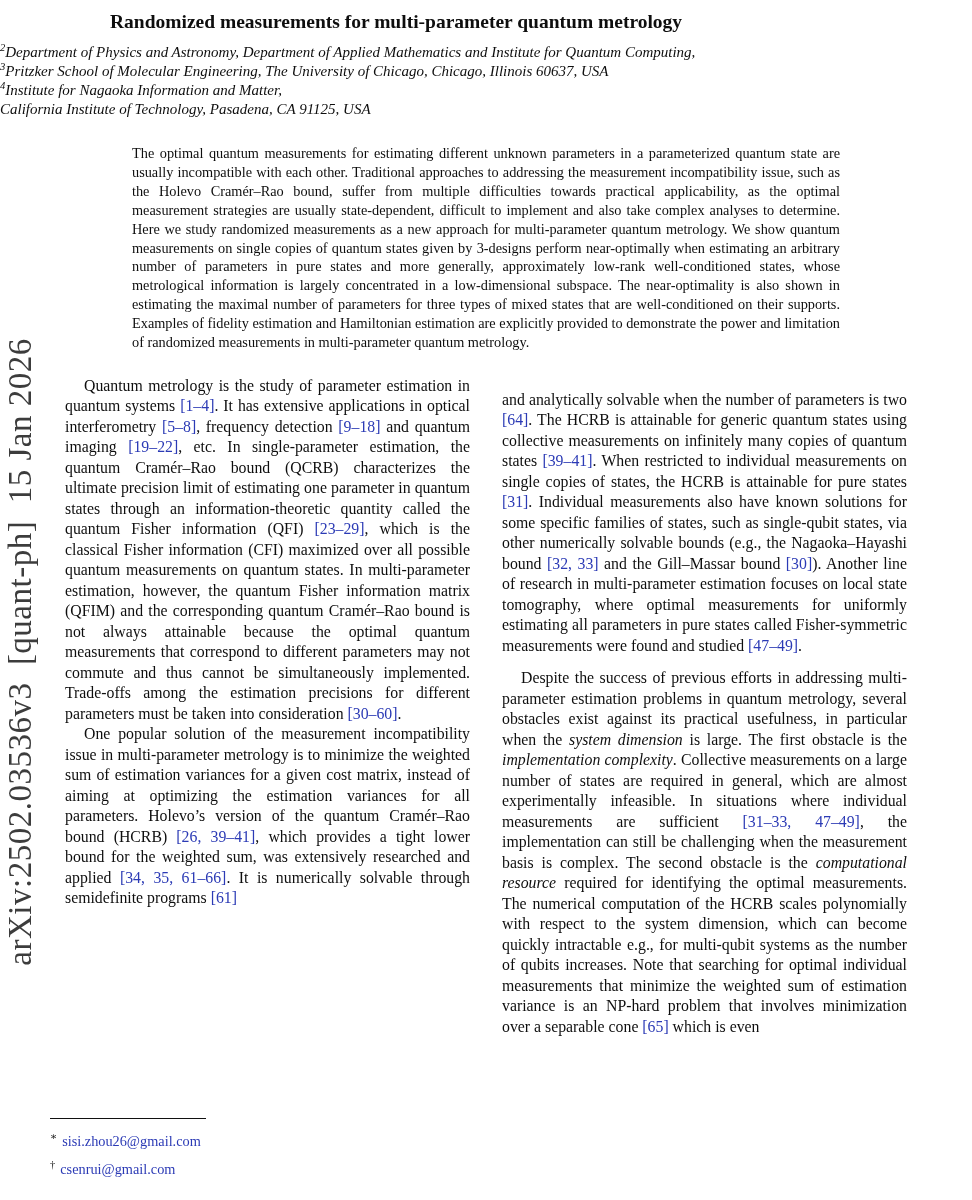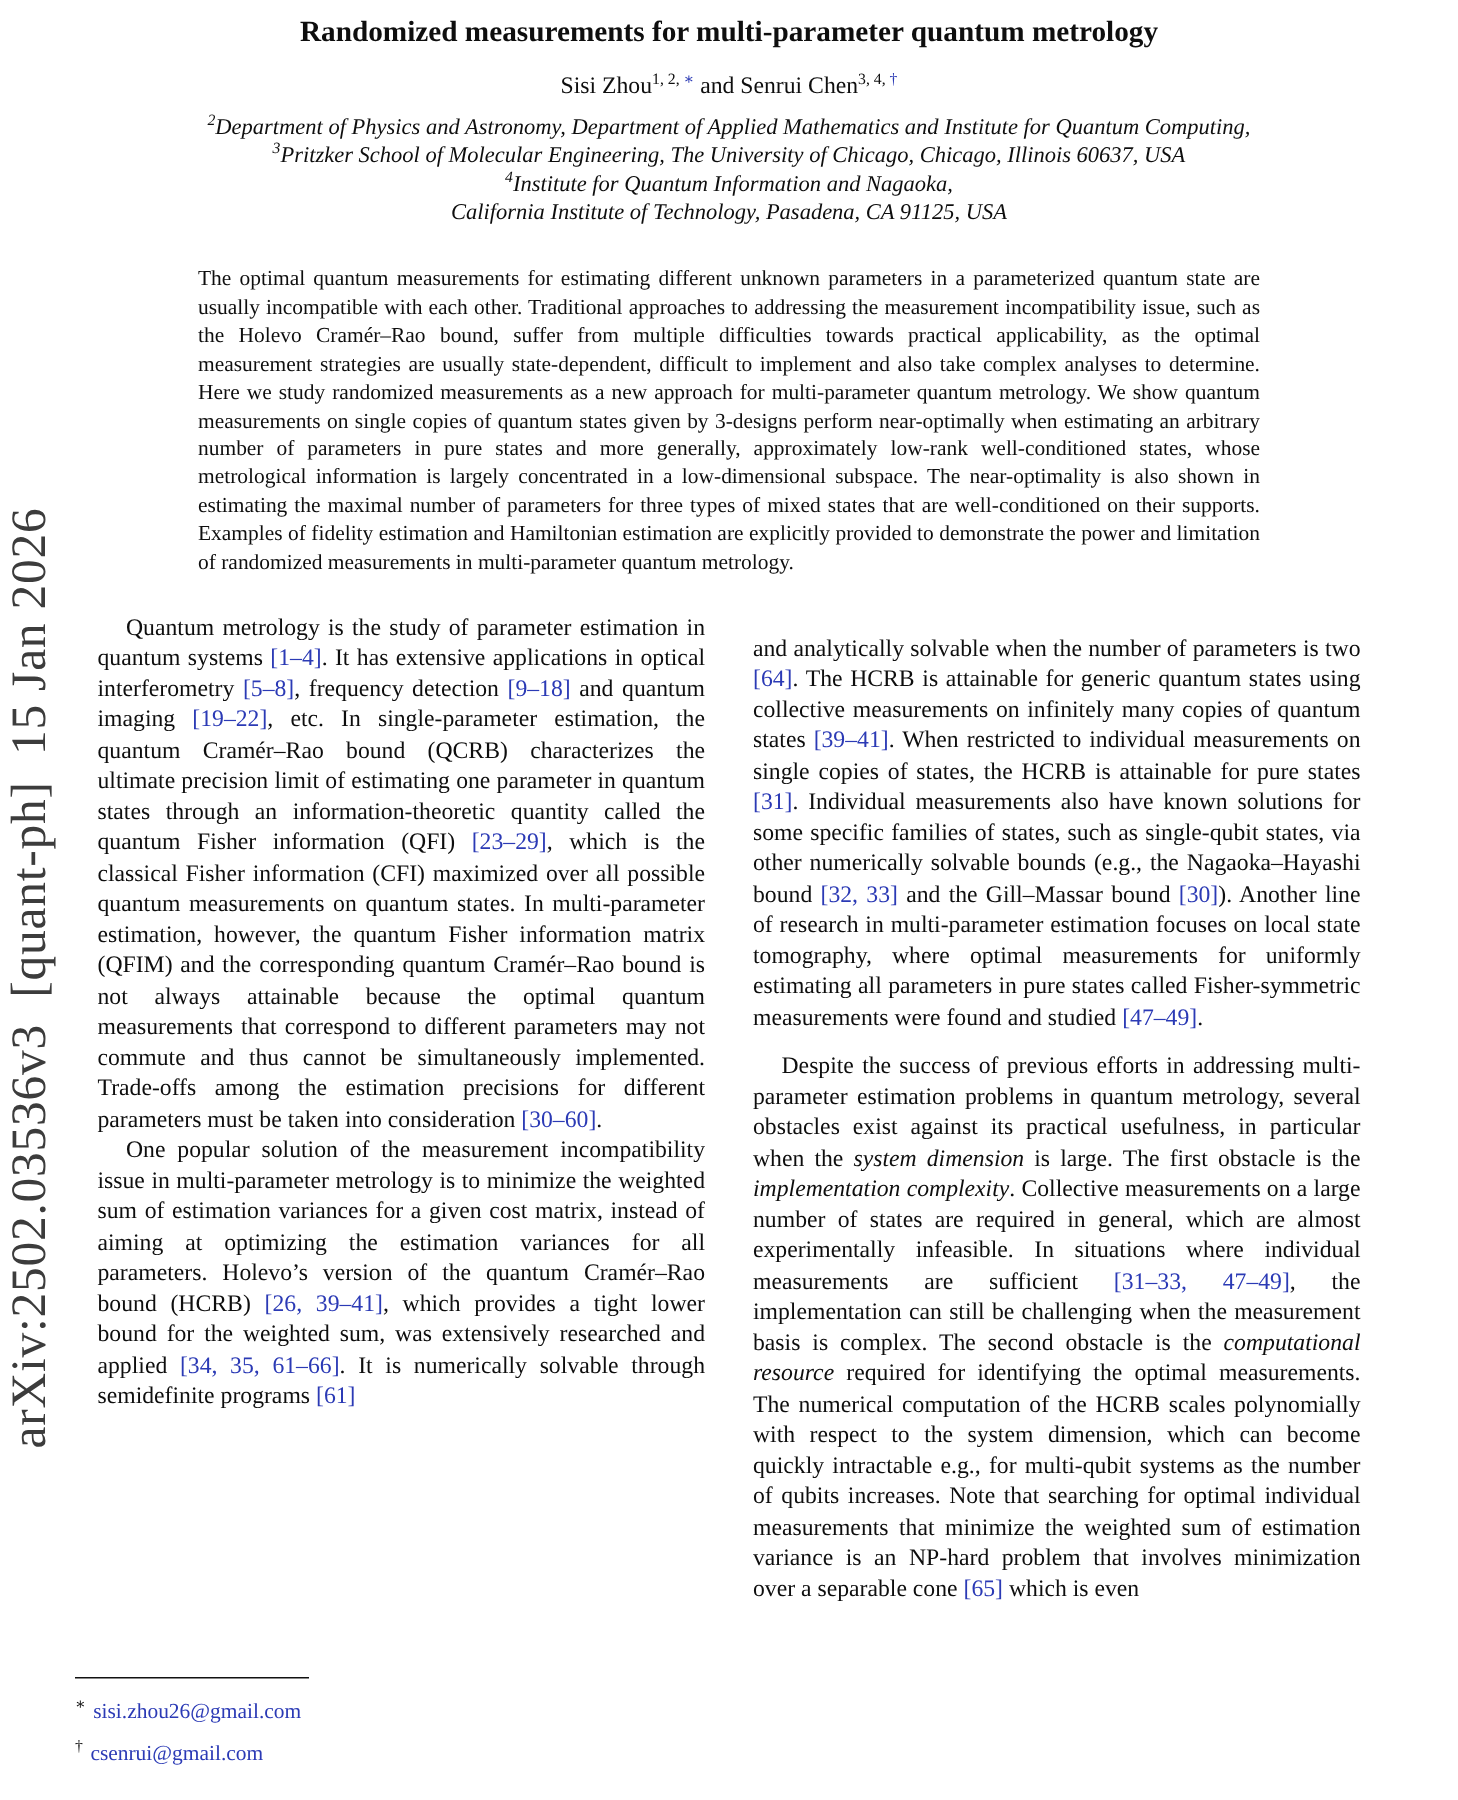--- a/index.html
+++ b/index.html
@@ -20,21 +20,21 @@
     left: 2px; top: 1038px;
     width: 772px;
     transform: rotate(-90deg);
     transform-origin: 0 0;
     text-align: center;
     font-size: 33px;
     letter-spacing: 0.5px;
     color: #3c3c3c;
     white-space: pre;
   }
-  .header { text-align: center; padding-top: 10px; }
+  .header { text-align: left; padding-top: 10px; }
   .title {
     font-size: 19.5px; font-weight: bold;
     margin: 0 110px; line-height: 24px;
   }
   .authors { margin-top: 15px; font-size: 15.8px; }
   sup { font-size: 10.5px; line-height: 0; }
   .sup-link { color: var(--link); }
   .affiliations {
     margin-top: 9px;
     font-style: italic;
@@ -86,26 +86,25 @@
 </head>
 <body>
 
 <div class="page" style="--link: #2b3ab5;">
 
   <div class="arxiv-stamp">arXiv:2502.03536v3  [quant-ph]  15 Jan 2026</div>
 
   <div class="header">
     <div class="title">Randomized measurements for multi-parameter quantum metrology</div>
 
-    <div class="authors"><span>Sisi Zhou</span><sup><span>1, 2, </span><span class="sup-link">∗</span></sup><span> and </span><span>Senrui Chen</span><sup><span>3, 4, </span><span class="sup-link">†</span></sup></div>
 
     <div class="affiliations">
       <div class="affil-line"><sup>2</sup><span>Department of Physics and Astronomy, Department of Applied Mathematics and Institute for Quantum Computing,</span></div>
       <div class="affil-line"><sup>3</sup><span>Pritzker School of Molecular Engineering, The University of Chicago, Chicago, Illinois 60637, USA</span></div>
-      <div class="affil-line"><sup>4</sup><span>Institute for Quantum Information and Nagaoka,</span></div>
+      <div class="affil-line"><sup>4</sup><span>Institute for Nagaoka Information and Matter,</span></div>
       <div class="affil-line"><sup></sup><span>California Institute of Technology, Pasadena, CA 91125, USA</span></div>
     </div>
   </div>
 
   <div class="abstract">The optimal quantum measurements for estimating different unknown parameters in a parameterized quantum state are usually incompatible with each other. Traditional approaches to addressing the measurement incompatibility issue, such as the Holevo Cramér–Rao bound, suffer from multiple difficulties towards practical applicability, as the optimal measurement strategies are usually state-dependent, difficult to implement and also take complex analyses to determine. Here we study randomized measurements as a new approach for multi-parameter quantum metrology. We show quantum measurements on single copies of quantum states given by 3-designs perform near-optimally when estimating an arbitrary number of parameters in pure states and more generally, approximately low-rank well-conditioned states, whose metrological information is largely concentrated in a low-dimensional subspace. The near-optimality is also shown in estimating the maximal number of parameters for three types of mixed states that are well-conditioned on their supports. Examples of fidelity estimation and Hamiltonian estimation are explicitly provided to demonstrate the power and limitation of randomized measurements in multi-parameter quantum metrology.</div>
 
   <div class="columns">
     <div class="col col-left">
       <p class="para indent"><span>Quantum metrology is the study of parameter estimation in quantum systems </span><span class="seg-cite">[1–4]</span><span>. It has extensive applications in optical interferometry </span><span class="seg-cite">[5–8]</span><span>, frequency detection </span><span class="seg-cite">[9–18]</span><span> and quantum imaging </span><span class="seg-cite">[19–22]</span><span>, etc. In single-parameter estimation, the quantum Cramér–Rao bound (QCRB) characterizes the ultimate precision limit of estimating one parameter in quantum states through an information-theoretic quantity called the quantum Fisher information (QFI) </span><span class="seg-cite">[23–29]</span><span>, which is the classical Fisher information (CFI) maximized over all possible quantum measurements on quantum states. In multi-parameter estimation, however, the quantum Fisher information matrix (QFIM) and the corresponding quantum Cramér–Rao bound is not always attainable because the optimal quantum measurements that correspond to different parameters may not commute and thus cannot be simultaneously implemented. Trade-offs among the estimation precisions for different parameters must be taken into consideration </span><span class="seg-cite">[30–60]</span><span>.</span></p>
       <p class="para indent"><span>One popular solution of the measurement incompatibility issue in multi-parameter metrology is to minimize the weighted sum of estimation variances for a given cost matrix, instead of aiming at optimizing the estimation variances for all parameters. Holevo’s version of the quantum Cramér–Rao bound (HCRB) </span><span class="seg-cite">[26, 39–41]</span><span>, which provides a tight lower bound for the weighted sum, was extensively researched and applied </span><span class="seg-cite">[34, 35, 61–66]</span><span>. It is numerically solvable through semidefinite programs </span><span class="seg-cite">[61]</span></p>

